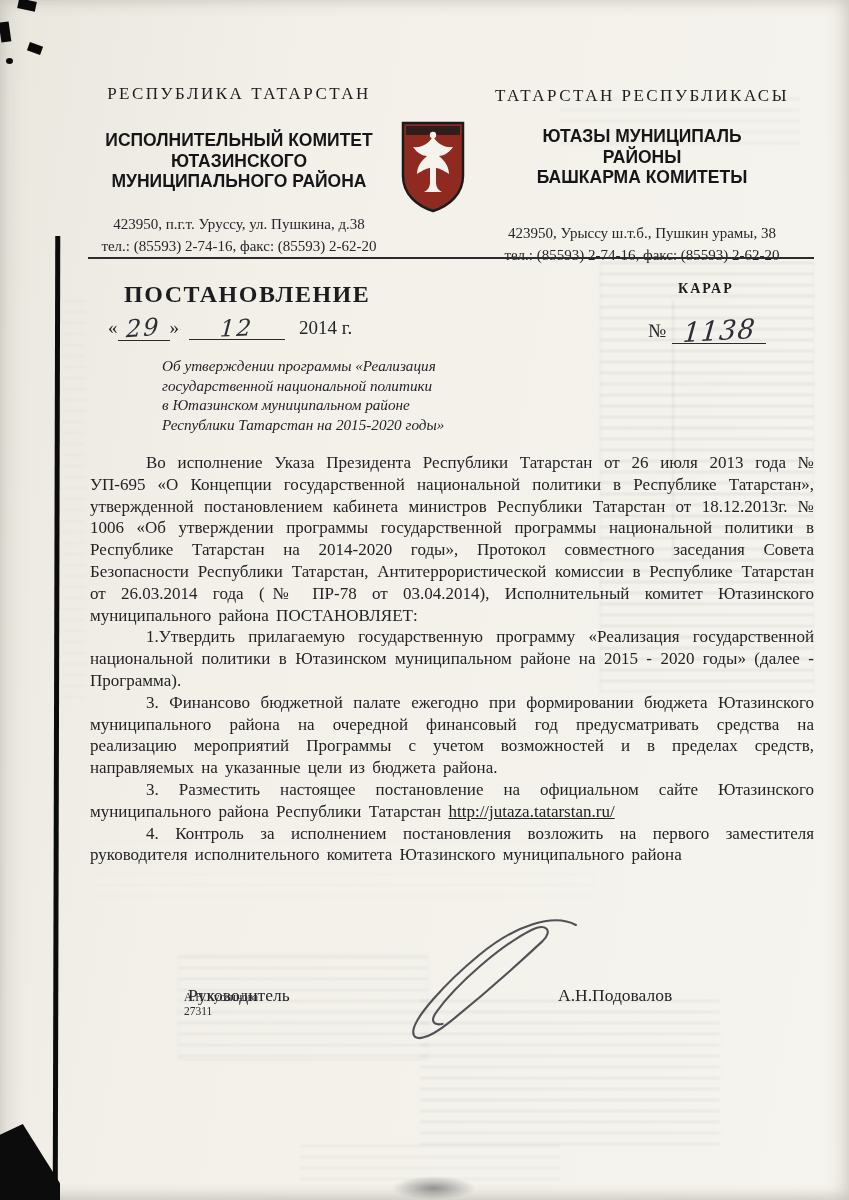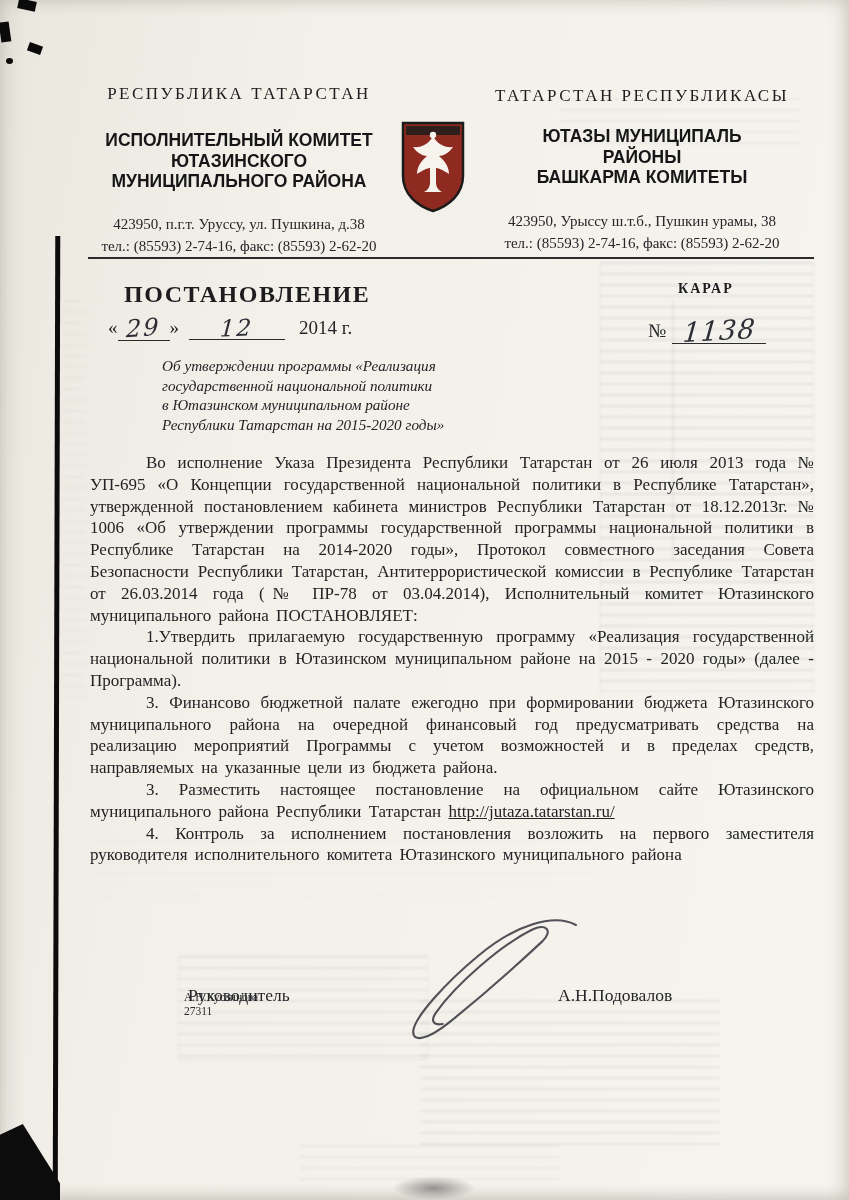--- a/index.html
+++ b/index.html
@@ -22,21 +22,21 @@
     background-image: repeating-linear-gradient(180deg, rgba(106,114,126,.30) 0 2px, rgba(0,0,0,0) 2px 11px); }
   
   .lh-left  { position:absolute; z-index:3; left:86px;  top:76px; width:306px; text-align:center;margin-top:8px; }
   .lh-right { position:absolute; z-index:3; left:468px; top:86px; width:348px; text-align:center; }
   .republic { font-size:17px; letter-spacing:2.5px; color:#1d1d20; }
   .org { font-family:"Liberation Sans", sans-serif; font-weight:700; font-size:17.5px; line-height:20.5px; color:#161618; }
   .lh-left .org { margin-top:26px; }
   .lh-right .org { margin-top:20px; }
   .addr { font-size:15px; line-height:22px; }
   .lh-left .addr { margin-top:21px; }
-  .lh-right .addr { margin-top:22px; }
+  .lh-right .addr { margin-top:34px; }
   .emblem { position:absolute; z-index:3; left:399px; top:120px; width:68px; height:94px; }
   .header-rule { position:absolute; z-index:3; left:88px; top:257px; width:726px; height:2px; background:#2c2c2c; }
   
   .doc-type-ru { left:124px; top:281px; font-size:24px; font-weight:700; letter-spacing:1.5px; color:#1d1d20; }
   .doc-type-tt { left:678px; top:281px; font-size:14px; font-weight:700; letter-spacing:2px;  color:#1d1d20; }
   .date-line   { left:108px; top:312px; font-size:19px; }
   .doc-number  { left:648px; top:312px; font-size:19px; }
   .blank { display:inline-block; border-bottom:1.6px solid #2b2b2b; text-align:center; }
   .blank.day   { width:52px; }
   .blank.month { width:96px; margin:0 14px 0 10px; }

